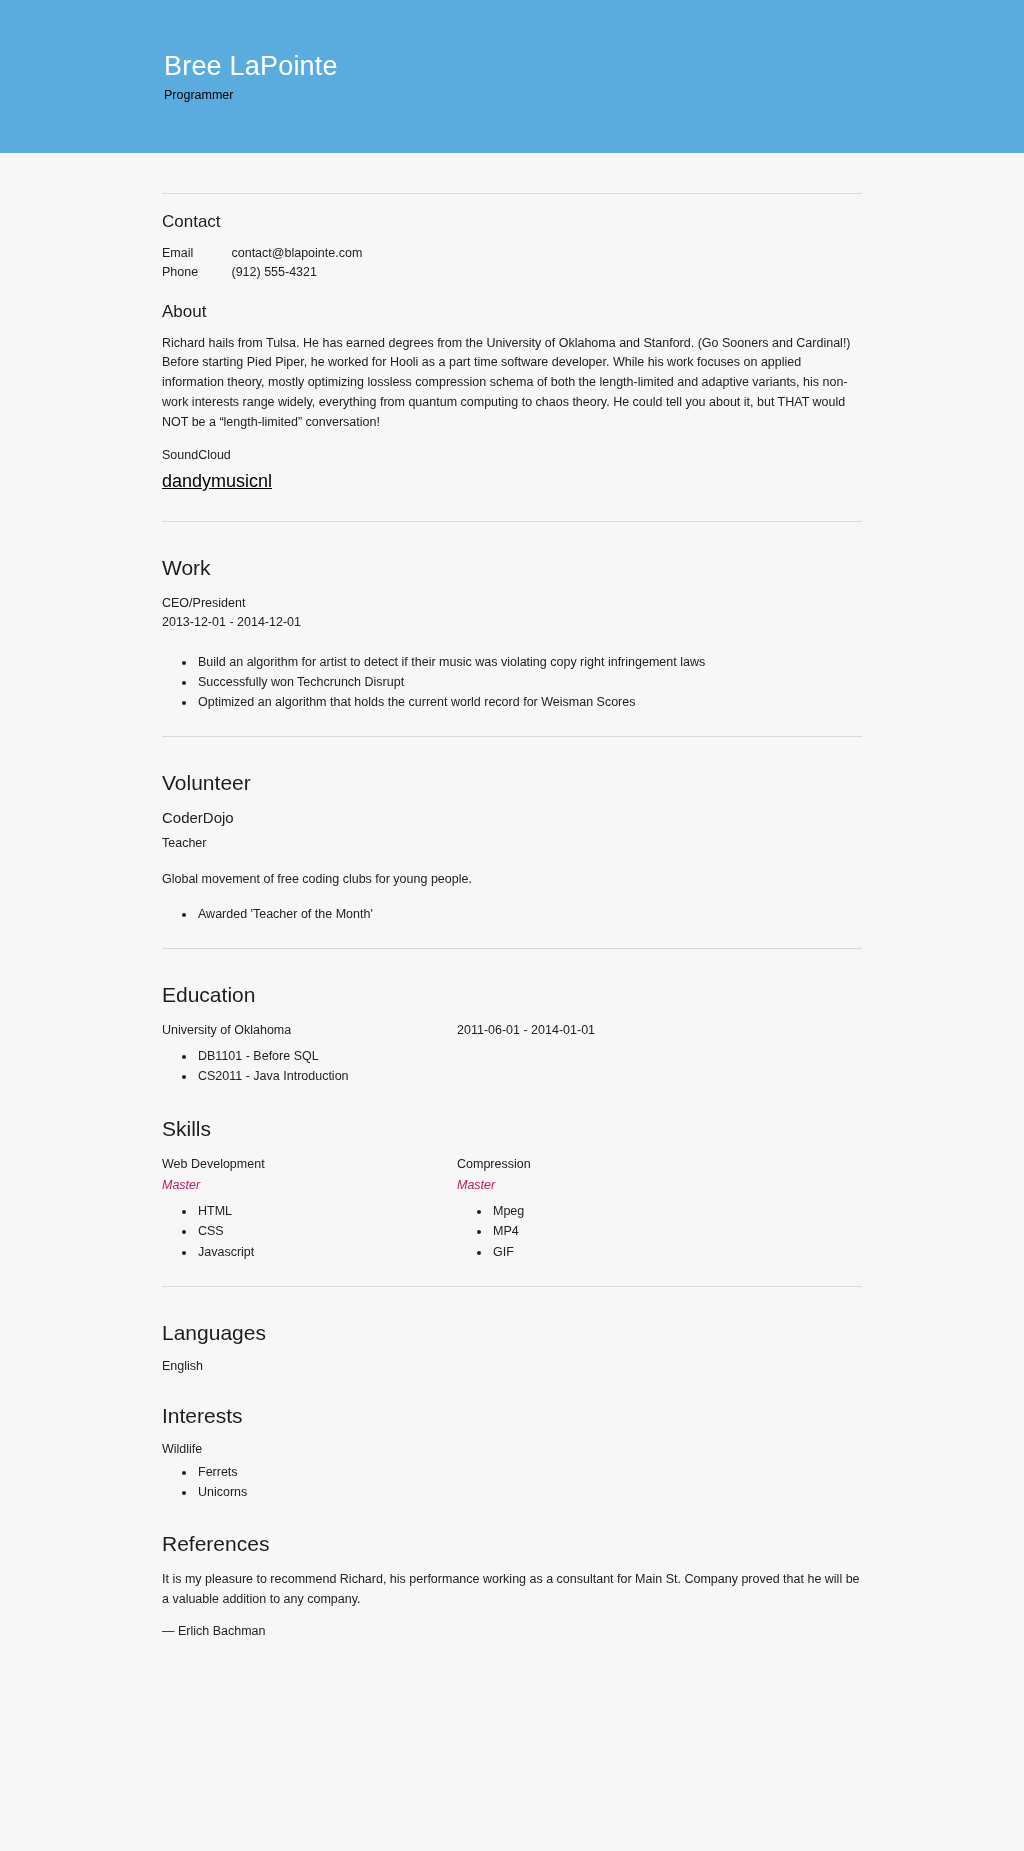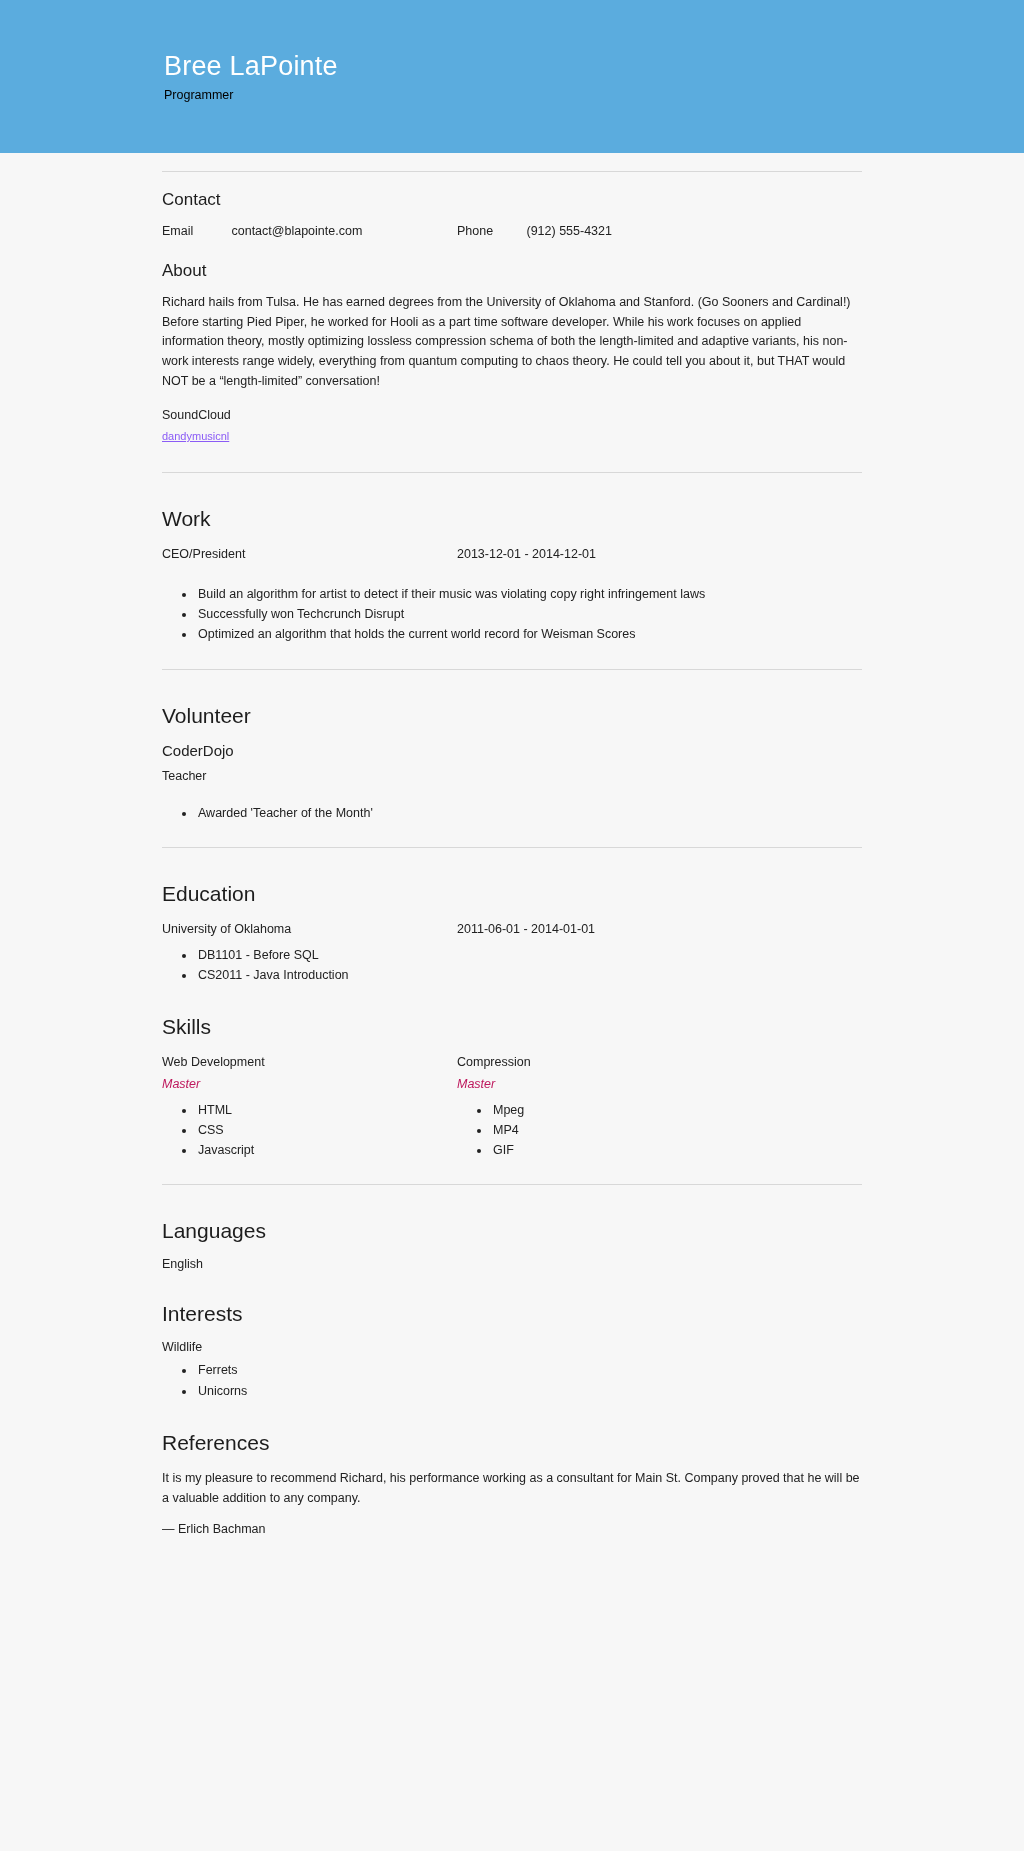--- a/index.html
+++ b/index.html
@@ -33,21 +33,21 @@
   }
   .banner-title {
     color: #000000;
     font-size: 12.5px;
     font-weight: 400;
     margin-top: 6px;
   }
   .content {
     width: 700px;
     margin: 0 auto;
-    padding-top: 18px;
+    padding-top: 40px;
     padding-bottom: 60px;
   }
   .rule {
     border-top: 1px solid #d8d8d8;
     margin: 0 0 18px 0;
   }
   h2.section {
     font-size: 17px;
     font-weight: 400;
     margin: 0 0 12px 0;
@@ -69,33 +69,33 @@
     font-size: 12.5px;
     line-height: 1.58;
     margin: 0 0 14px 0;
     color: #222;
   }
   .small-head {
     font-size: 12.5px;
     margin: 0 0 3px 0;
   }
   a.link {
-    color: #8b5cf6;
+    color: #000000;
     text-decoration: underline;
-    font-size: 11px;
+    font-size: 18px;
   }
   ul.bullets {
     margin: 6px 0 10px 0;
     padding-left: 34px;
     font-size: 12.5px;
     line-height: 1.62;
   }
   ul.bullets li { margin: 0; padding-left: 2px; }
   .mb12 { margin-bottom: 12px; }
-  .mb20 { margin-bottom: 20px; }
+  .mb20 { margin-bottom: 20px; flex-direction: column; }
   .muted-italic {
     font-style: italic;
     color: #be185d;
     font-size: 12.5px;
   }
   .sub-title {
     font-size: 15px;
     font-weight: 400;
     margin: 0 0 10px 0;
   }
@@ -156,20 +156,21 @@
       <li>Optimized an algorithm that holds the current world record for Weisman Scores</li>
     </ul>
 
     <div class="divider-wrap">
       <div class="rule"></div>
     </div>
 
     <h2 class="section big">Volunteer</h2>
     <h3 class="sub-title">CoderDojo</h3>
     <div class="small-head mb20">Teacher</div>
+    <p class="body">Global movement of free coding clubs for young people.</p>
     <ul class="bullets">
       <li>Awarded 'Teacher of the Month'</li>
     </ul>
 
     <div class="divider-wrap">
       <div class="rule"></div>
     </div>
 
     <h2 class="section big">Education</h2>
     <div class="row">

